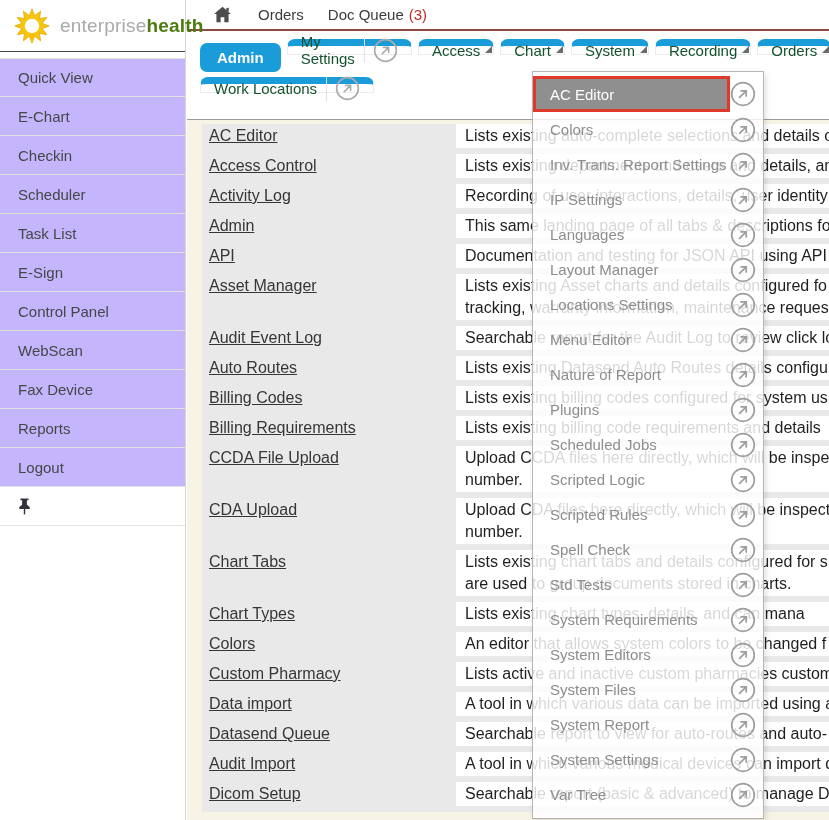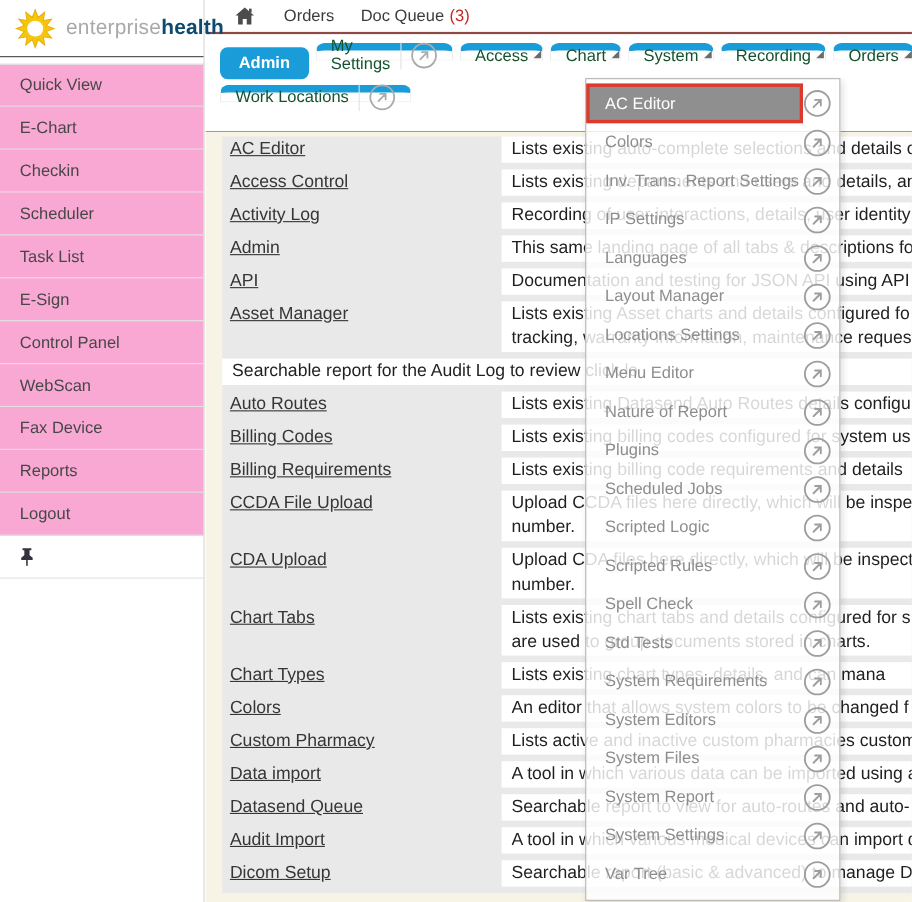--- a/index.html
+++ b/index.html
@@ -5,23 +5,23 @@
   *{margin:0;padding:0;box-sizing:border-box}
   html,body{background:#fff}
   body{font-family:"Liberation Sans","DejaVu Sans",sans-serif;}
   .app{position:relative;width:829px;height:820px;overflow:hidden;background:#fff}
 
   
   .sidebar{position:absolute;left:0;top:0;bottom:0;width:186px;background:#fff;border-right:1px solid #d6d6d6;z-index:2}
   .logo-area{height:52px;display:flex;align-items:center;gap:9px;padding-left:13px;border-bottom:1px solid #454545}
   .logo-area svg{flex:0 0 auto}
   .logo-text{font-size:19px;color:#a9a9a9;letter-spacing:.2px;white-space:nowrap}
-  .logo-text b{color:#0c4a6e}
+  .logo-text b{color:#4d7c0f}
   .side-nav{margin-top:6px}
-  .side-item{height:39px;display:flex;align-items:center;padding-left:18px;font-size:15px;color:#474747;border-bottom:1px solid #e1e1e1;cursor:pointer;background:#f9a8d4}
+  .side-item{height:39px;display:flex;align-items:center;padding-left:18px;font-size:15px;color:#474747;border-bottom:1px solid #e1e1e1;cursor:pointer;background:#c4b5fd}
   .side-item:first-child{border-top:1px solid #e1e1e1}
   .pin-row{height:39px;display:flex;align-items:center;padding-left:17px;border-bottom:1px solid #e1e1e1}
 
   
   .topbar{position:absolute;left:187px;right:0;top:0;height:31px;display:flex;align-items:center;gap:24px;padding-left:24px;border-bottom:2px solid var(--maroon,#8d4a45);background:#fff;z-index:1}
   .home{display:inline-flex;cursor:pointer}
   .nav-link{font-size:15px;color:#3c3c3c;cursor:pointer;display:inline-flex;gap:5px}
   .badge{color:var(--alert-red,#c02b27)}
 
   
@@ -200,20 +200,21 @@
         <div class="trow">
           <div class="link-cell"><a class="tlink">Asset Manager</a></div>
           <div class="desc-cell">
             <div class="desc-box">
               <div class="desc-line">Lists existing Asset charts and details configured fo</div>
               <div class="desc-line">tracking, warranty information, maintenance reques</div>
             </div>
           </div>
         </div>
         <div class="trow">
+          <div class="link-cell"><a class="tlink">Audit Event Log</a></div>
           <div class="desc-cell">
             <div class="desc-box">
               <div class="desc-line">Searchable report for the Audit Log to review click lo</div>
             </div>
           </div>
         </div>
         <div class="trow">
           <div class="link-cell"><a class="tlink">Auto Routes</a></div>
           <div class="desc-cell">
             <div class="desc-box">

